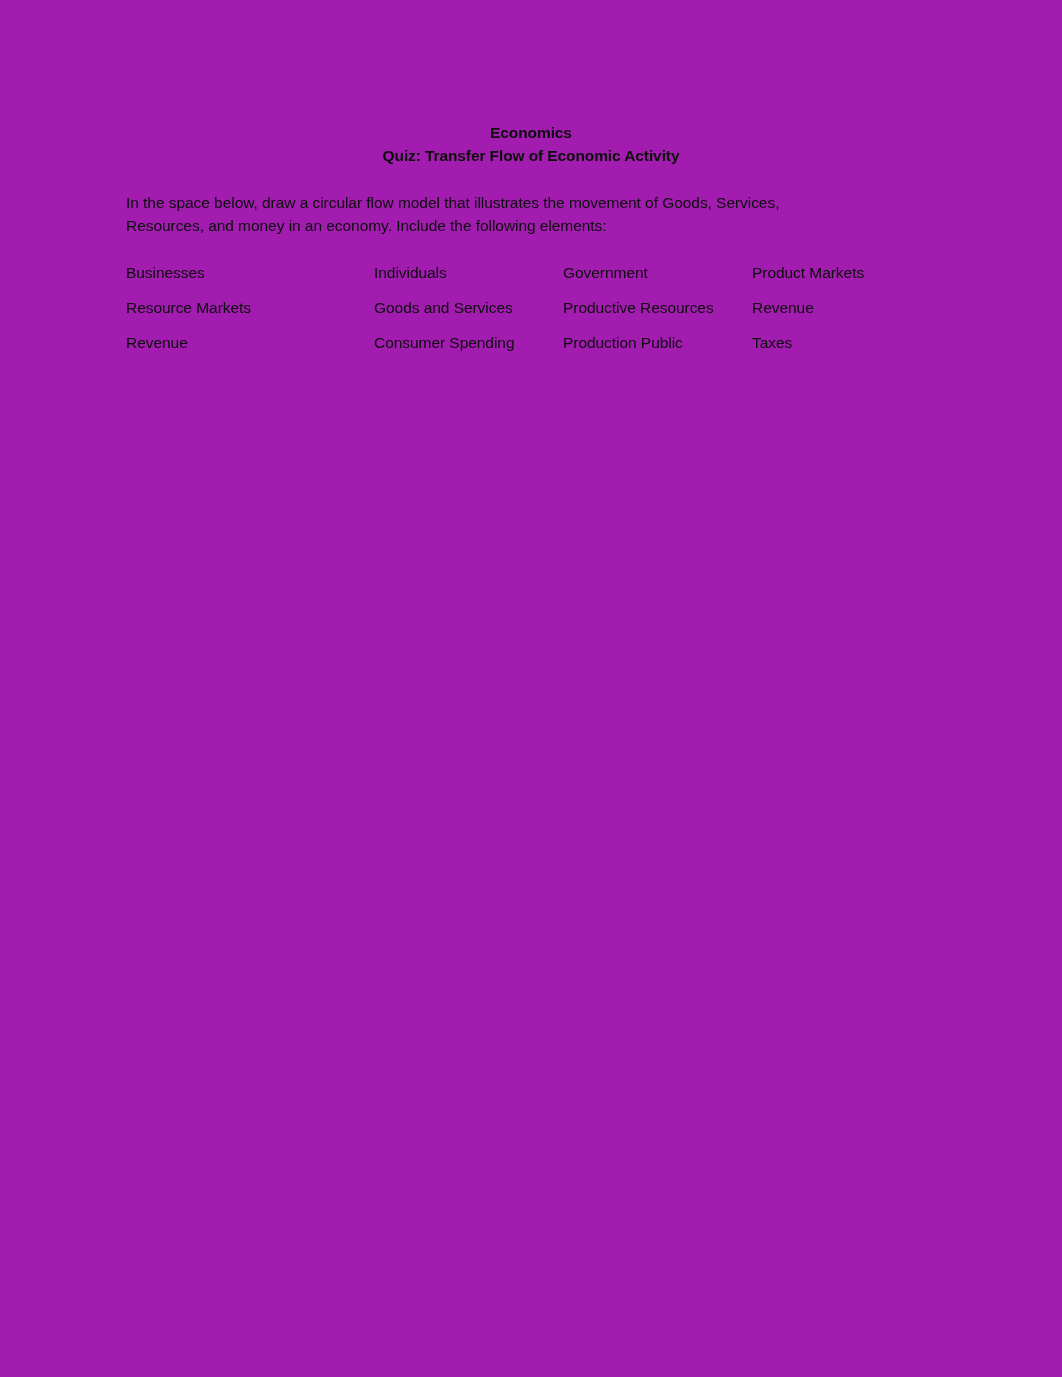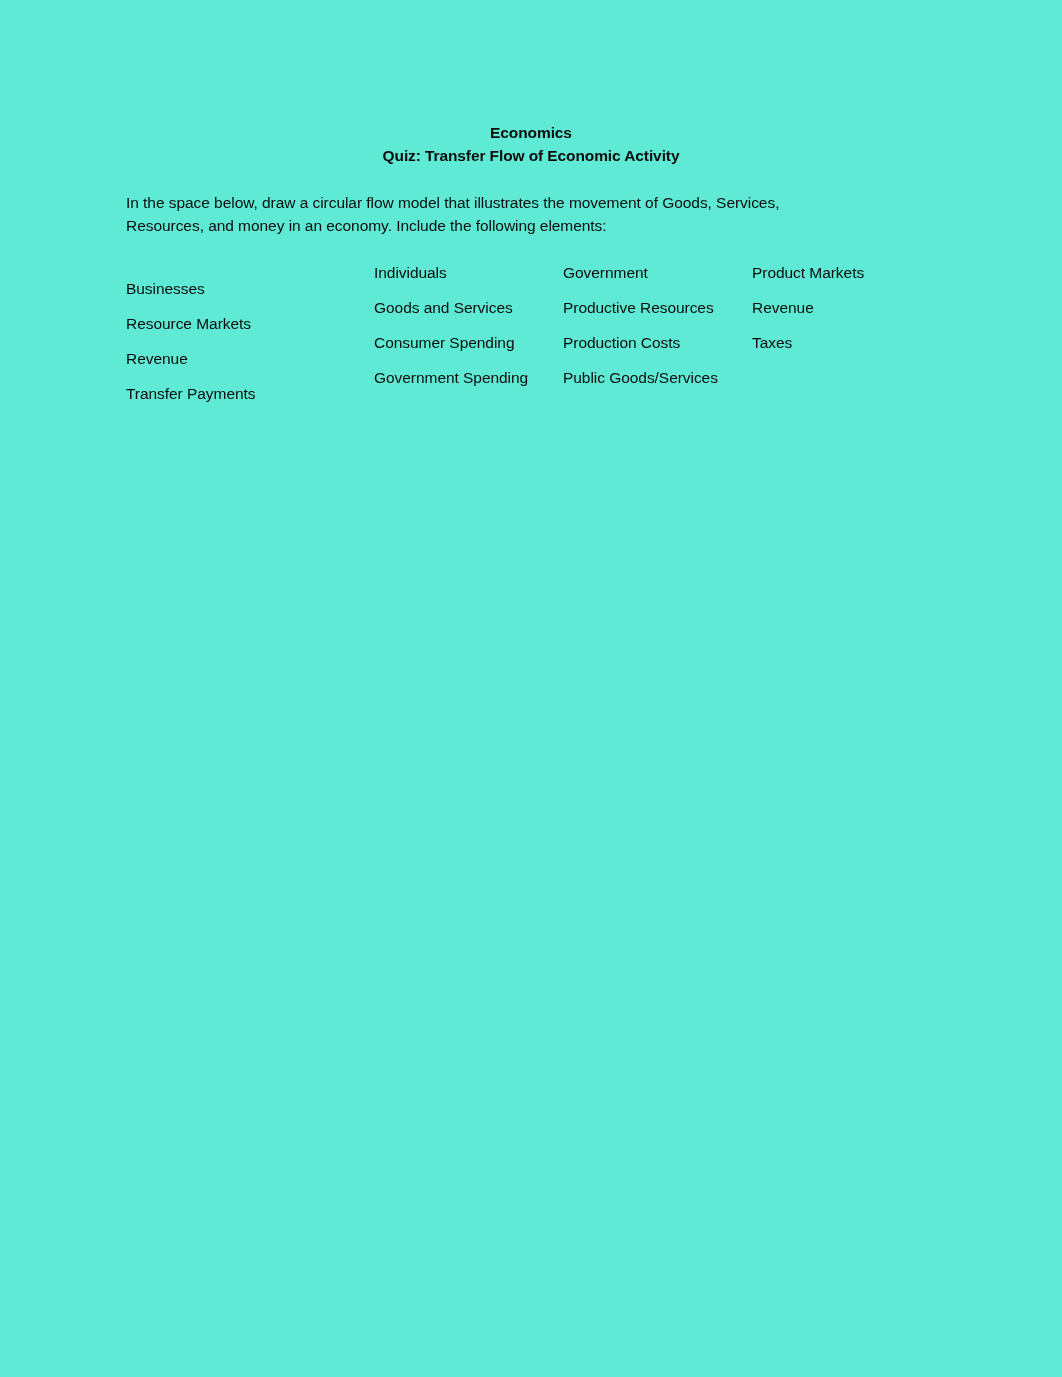--- a/index.html
+++ b/index.html
@@ -13,21 +13,21 @@
     height: 1377px;
     position: relative;
     font-family: "Liberation Sans", sans-serif;
     color: #0d0d0d;
     overflow: hidden;
   }
 
   .page {
     position: absolute;
     inset: 0;
-    background: #5eead4;
+    background: #a21caf;
   }
 
   
   .title-block {
     position: absolute;
     left: 0;
     top: 121px;
     width: 1062px;
     text-align: center;
   }
@@ -69,21 +69,21 @@
   }
   .element-cell {
     position: absolute;
     top: 0;
     font-size: 15.5px;
     font-weight: normal;
     line-height: 22px;
     letter-spacing: -0.05px;
     white-space: nowrap;
   }
-  .col-0 { left: 0px; margin-top: 16px; }
+  .col-0 { left: 0px; }
   .col-1 { left: 248px; text-align: right; }
   .col-2 { left: 437px; }
   .col-3 { left: 626px; }
 </style>
 </head>
 <body>
 
 <div class="page">
 
   <div class="title-block">
@@ -108,28 +108,22 @@
     <div class="element-row">
       <span class="element-cell col-0">Resource Markets</span>
       <span class="element-cell col-1">Goods and Services</span>
       <span class="element-cell col-2">Productive Resources</span>
       <span class="element-cell col-3">Revenue</span>
     </div>
 
     <div class="element-row">
       <span class="element-cell col-0">Revenue</span>
       <span class="element-cell col-1">Consumer Spending</span>
-      <span class="element-cell col-2">Production Costs</span>
+      <span class="element-cell col-2">Production Public</span>
       <span class="element-cell col-3">Taxes</span>
     </div>
 
-    <div class="element-row">
-      <span class="element-cell col-0">Transfer Payments</span>
-      <span class="element-cell col-1">Government Spending</span>
-      <span class="element-cell col-2">Public Goods/Services</span>
-      <span class="element-cell col-3"></span>
-    </div>
 
   </div>
 
   <div class="answer-area" style="position:absolute; left:126px; top:400px; width:772px; height:950px;"></div>
 
 </div>
 
 </body></html>

